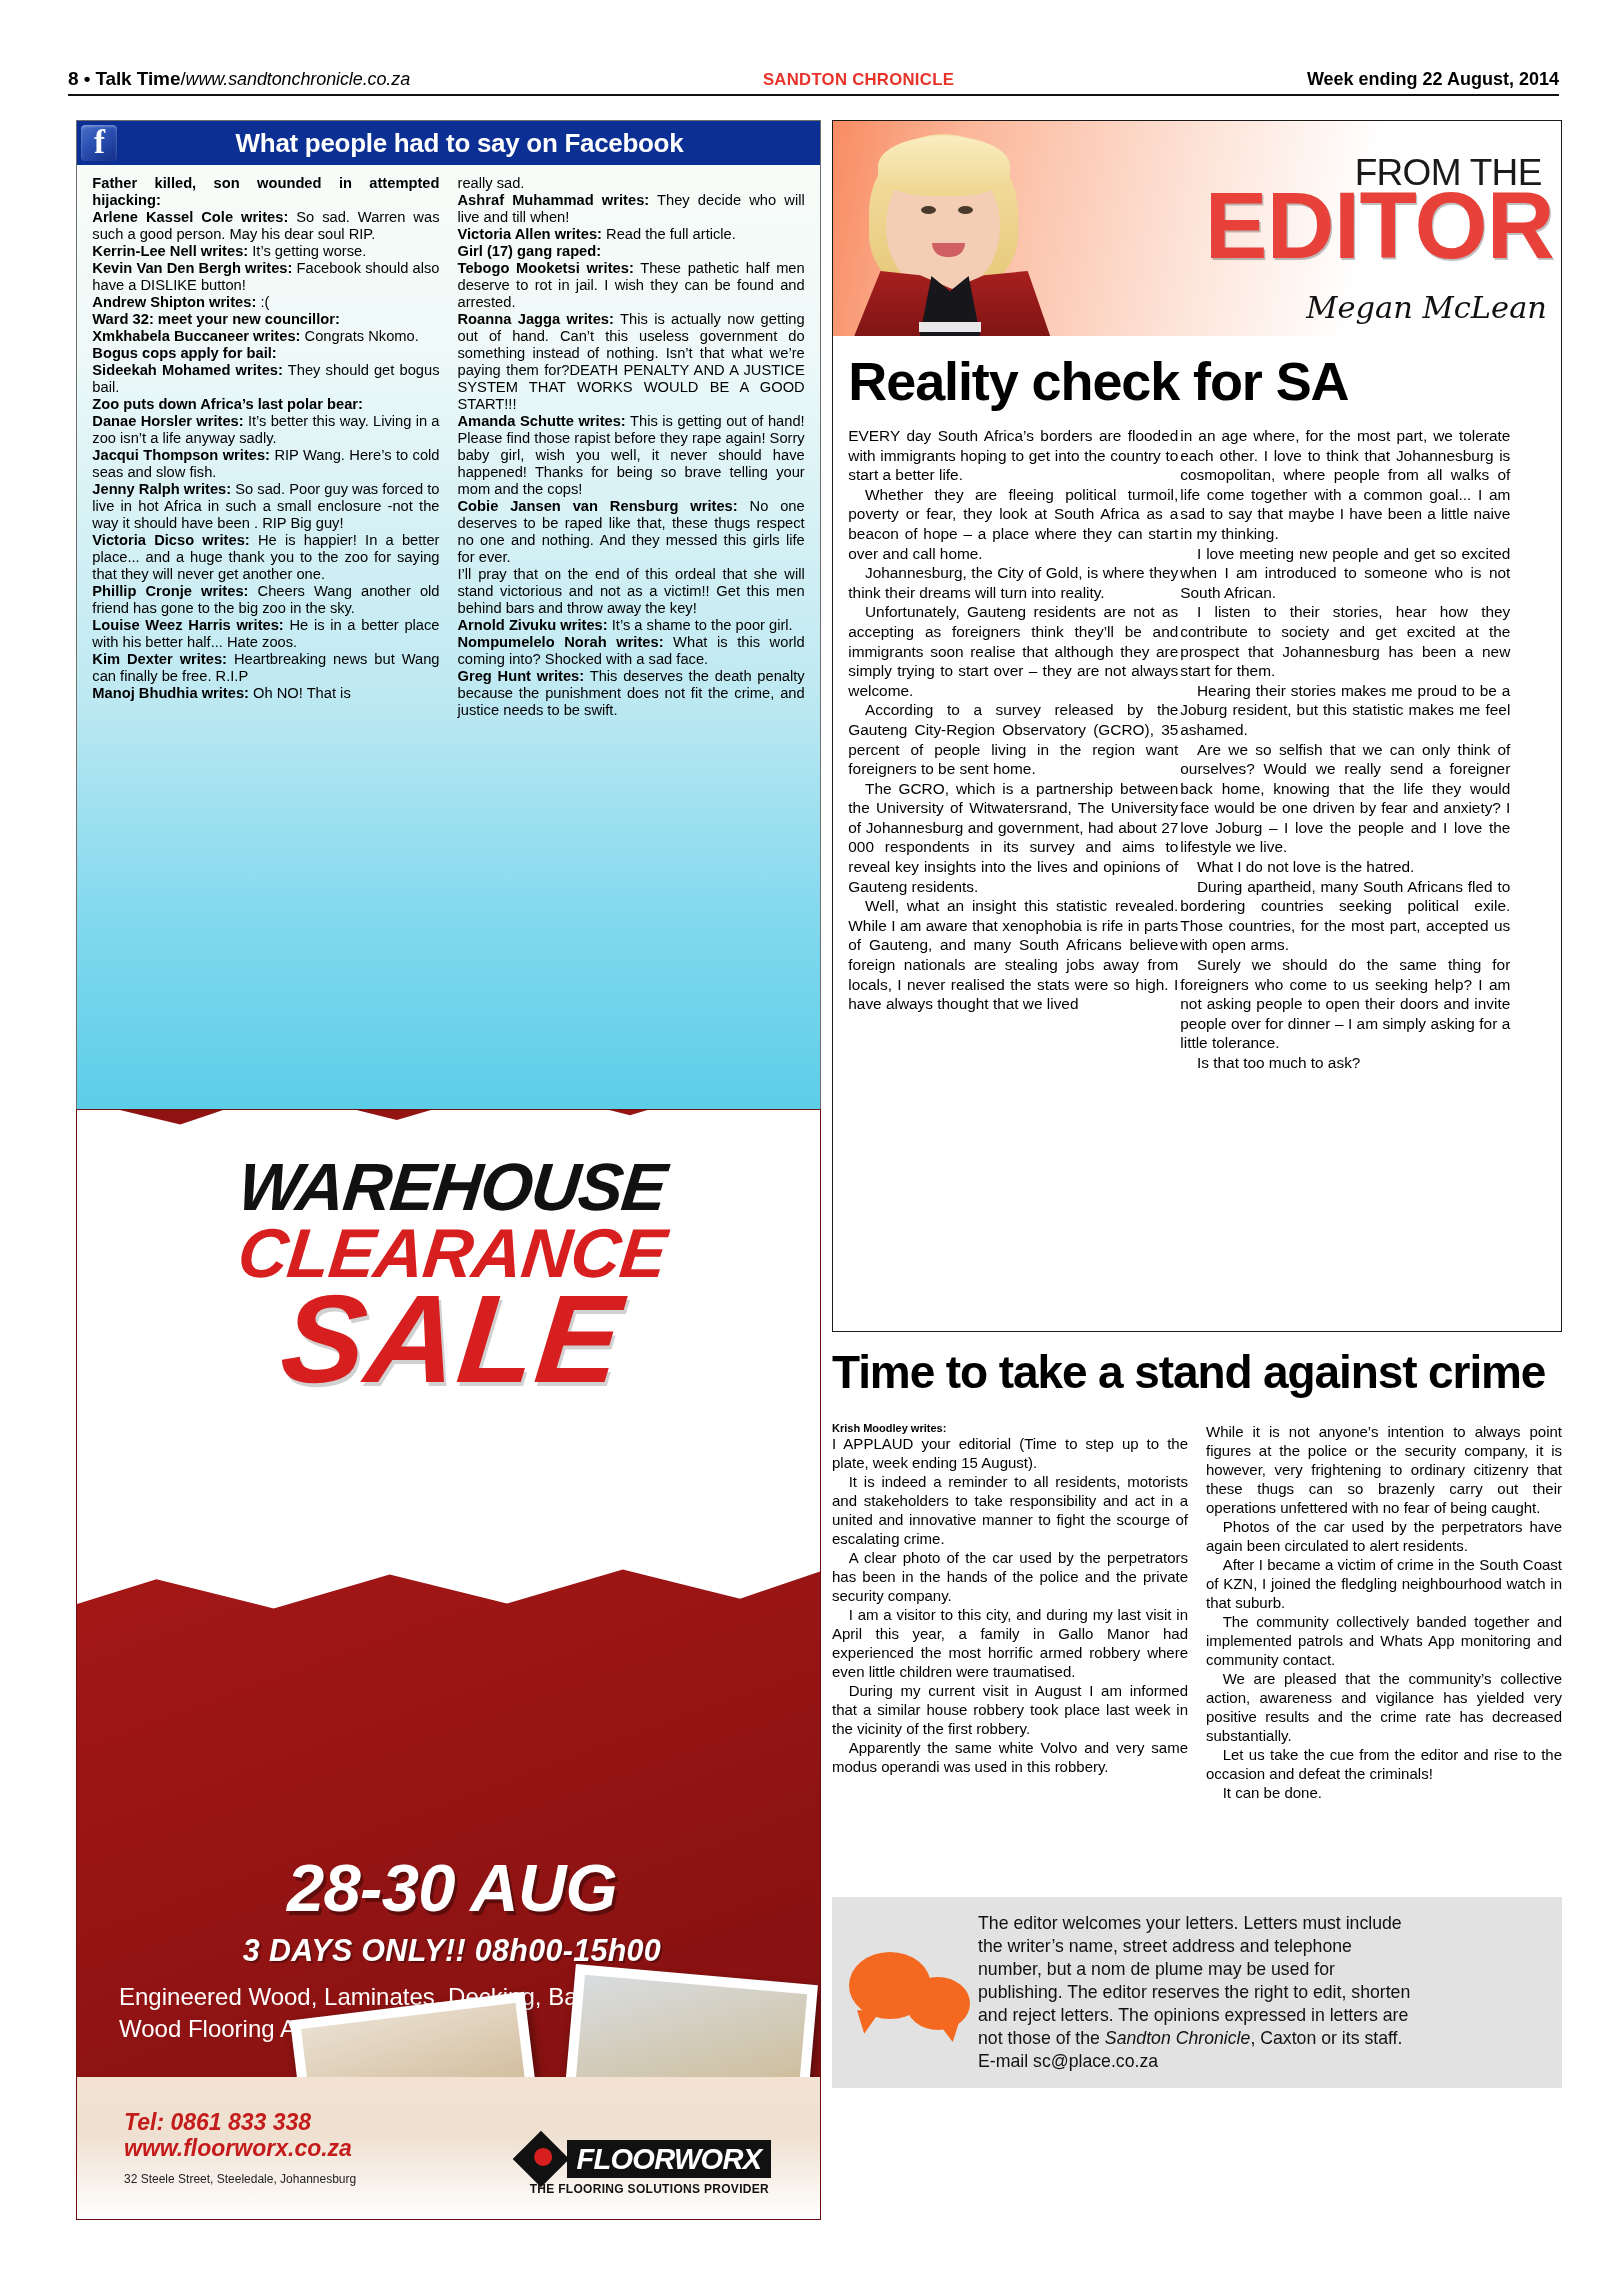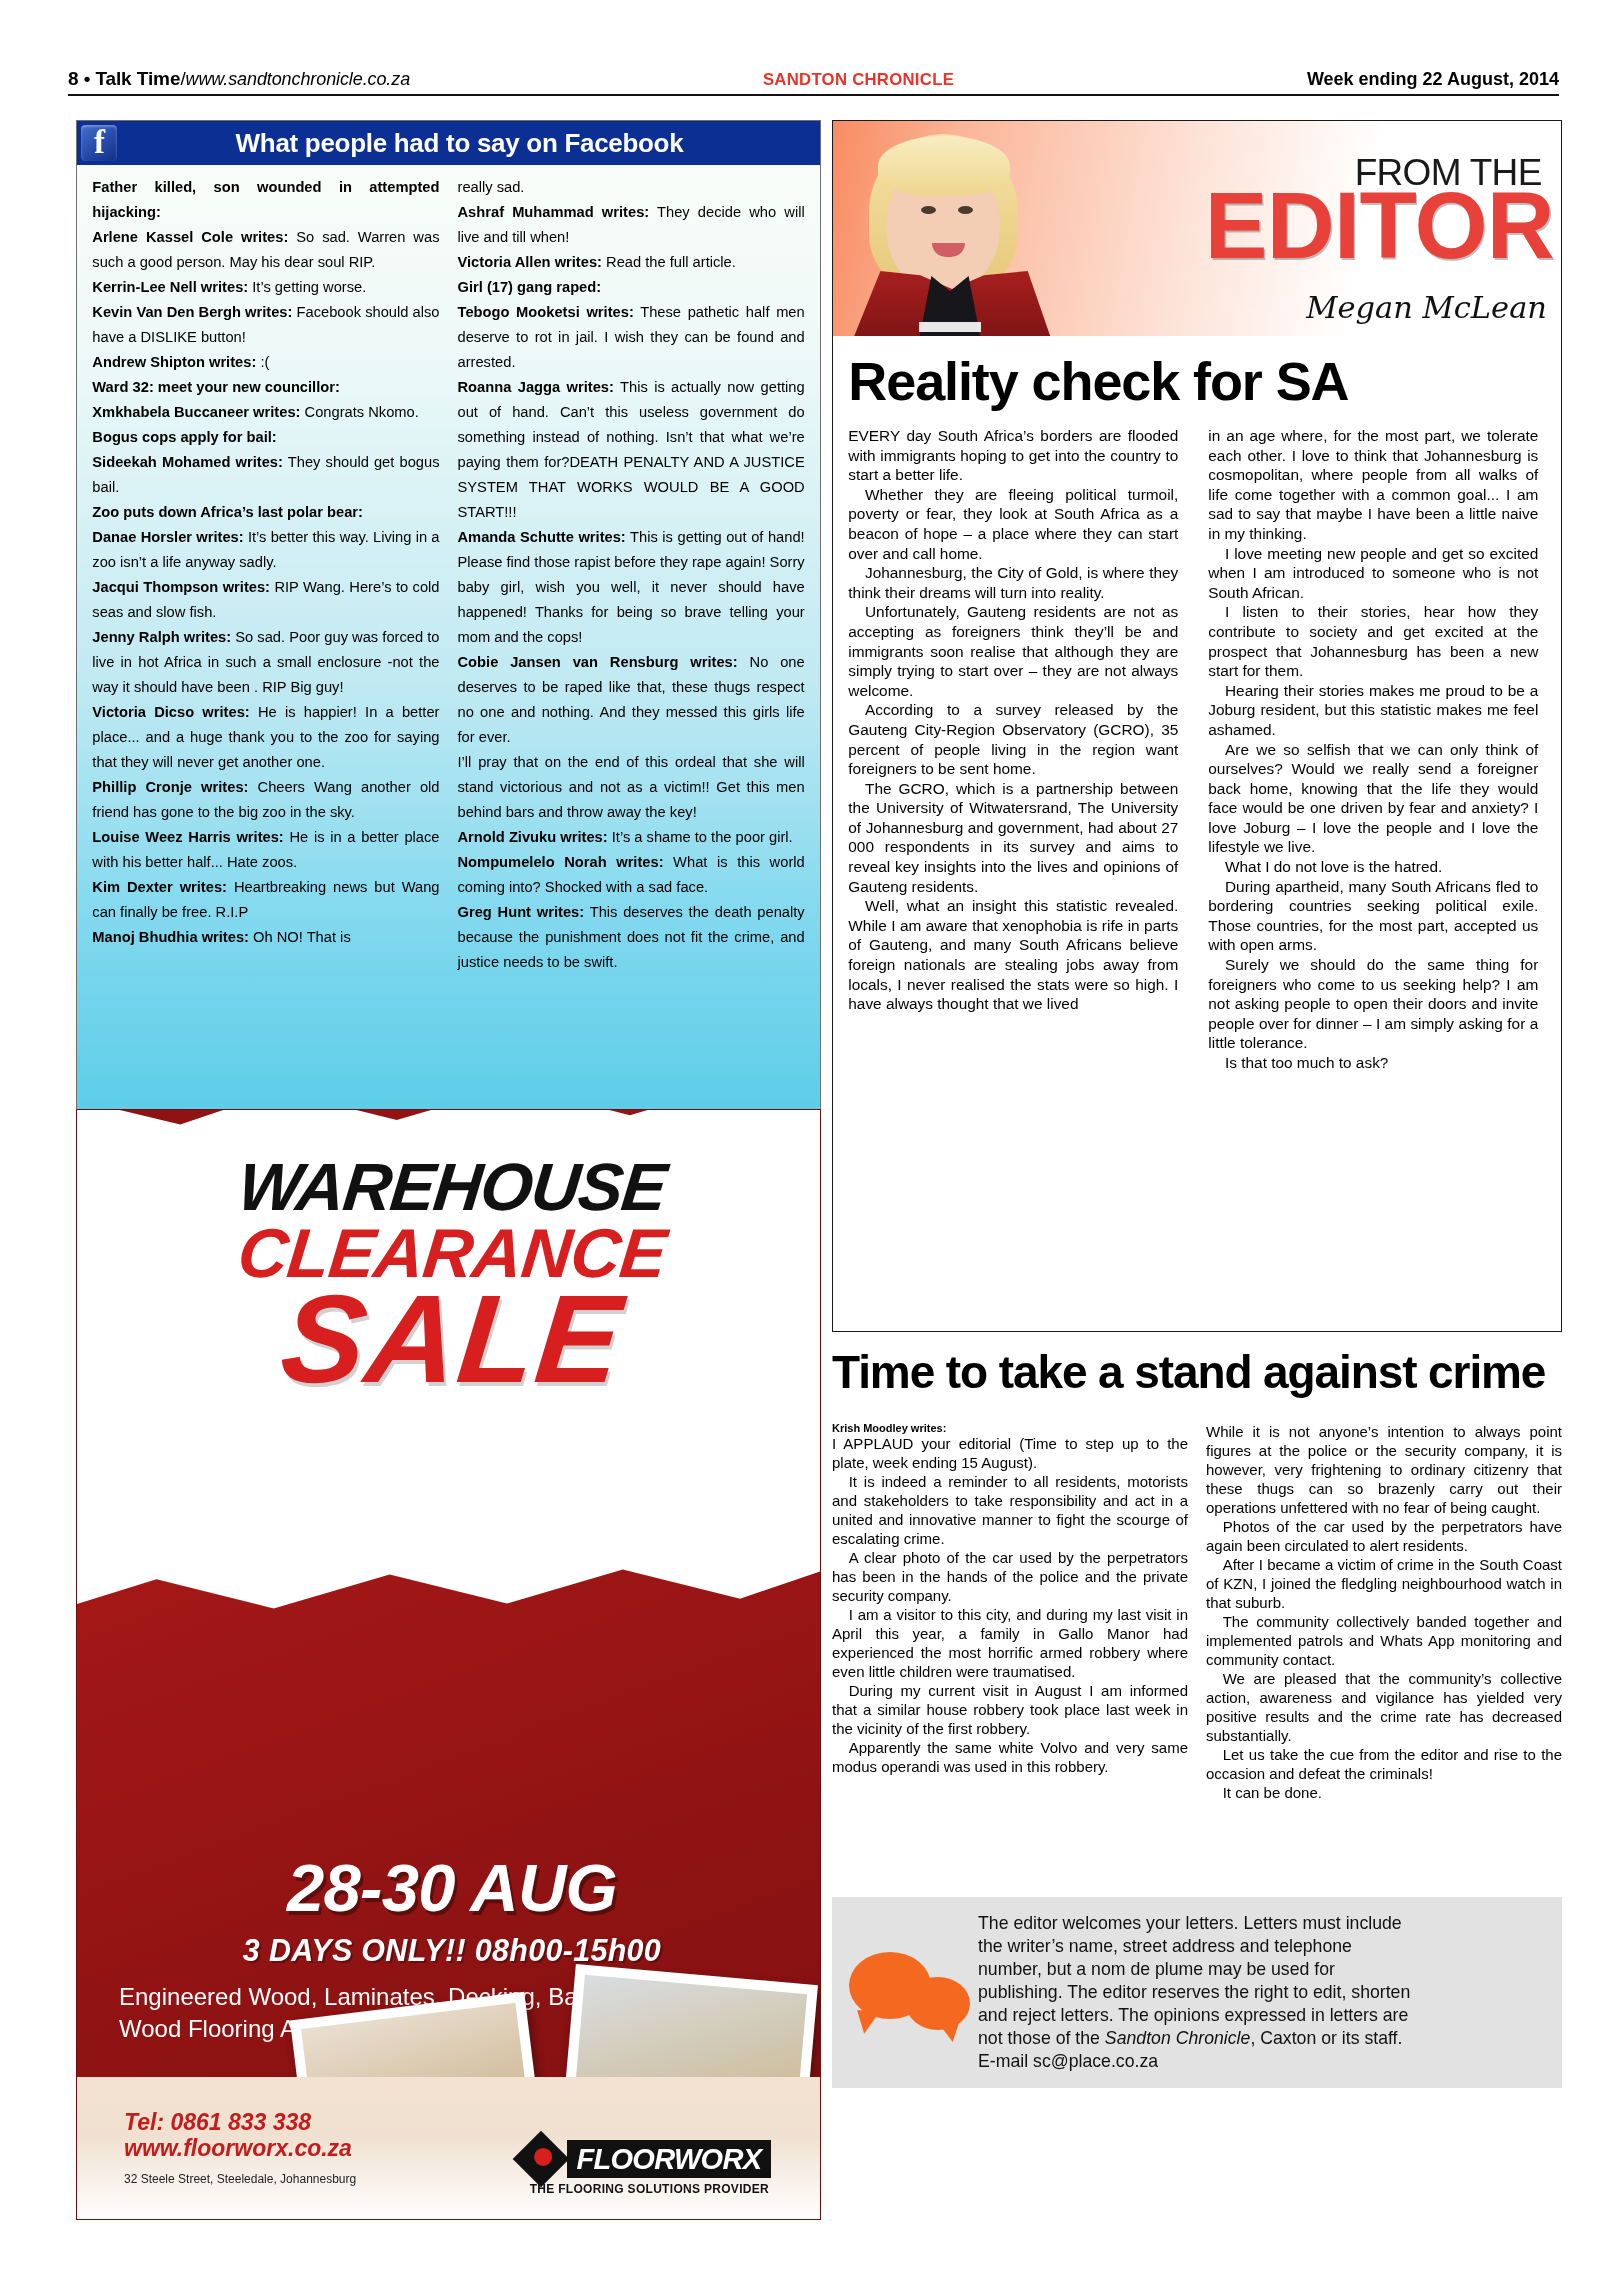--- a/index.html
+++ b/index.html
@@ -50,21 +50,21 @@
   }
   #fb-header-title {
     flex: 1; text-align: center; color: #fff; font-size: 26px; font-weight: 700;
     letter-spacing: -0.3px; padding-right: 21px;
   }
   #fb-cols {
     display: flex; gap: 18px; padding: 9.7px 15.3px 4.2px 15.3px;
   }
   .fb-col { width: 350px; }
   .fb-p {
-    font-size: 14.7px; line-height: 25px; text-align: justify;
+    font-size: 14.7px; line-height: 17px; text-align: justify;
     margin: 0; text-justify: inter-word;
   }
   .fb-p b { font-weight: 700; }
   #fb-footer {
     position: absolute; left: 0; right: 0; bottom: 0; height: 35px;
     background: #0c2f94; color: #fff; display: flex; align-items: center;
     padding-left: 12.5px; font-size: 17.4px; font-weight: 700; letter-spacing: -0.1px;
   }
 
   
@@ -173,21 +173,21 @@
                  letter-spacing: -0.7px; color: #1a1a1a; font-weight: 400; }
   #editor-word { position: absolute; right: 7px; top: 58px; font-size: 94px;
                  font-weight: 700; color: #e8413a; line-height: 1; letter-spacing: -0.7px;
                  text-shadow: 1.4px 2.1px 0 rgba(0,0,0,.25); }
   #editor-name { position: absolute; right: 14px; bottom: 11px; font-size: 30.5px;
                  font-family: "DejaVu Serif", serif; font-style: italic; color: #111; }
   #editor-headline {
     font-size: 54px; font-weight: 700; letter-spacing: -1.1px;
     padding: 18px 15.3px 7px 15.3px; line-height: 54px; white-space: nowrap;
   }
-  #editor-cols { display: flex; gap: 30px; padding: 11px 15.3px 9.7px 15.3px; }
+  #editor-cols { display: flex; gap: 2px; padding: 11px 15.3px 9.7px 15.3px; }
   .ed-col { width: 330px; }
   .ed-p { font-size: 15.4px; line-height: 19.6px; text-align: justify; margin: 0; }
   .ed-p.indent { text-indent: 16.7px; }
 
   
   #crime-box {
     position: absolute; left: 832px; top: 1348px; width: 730px; height: 521px;
   }
   #crime-headline {
     font-size: 46px; font-weight: 700; letter-spacing: -1.1px; line-height: 49px;

